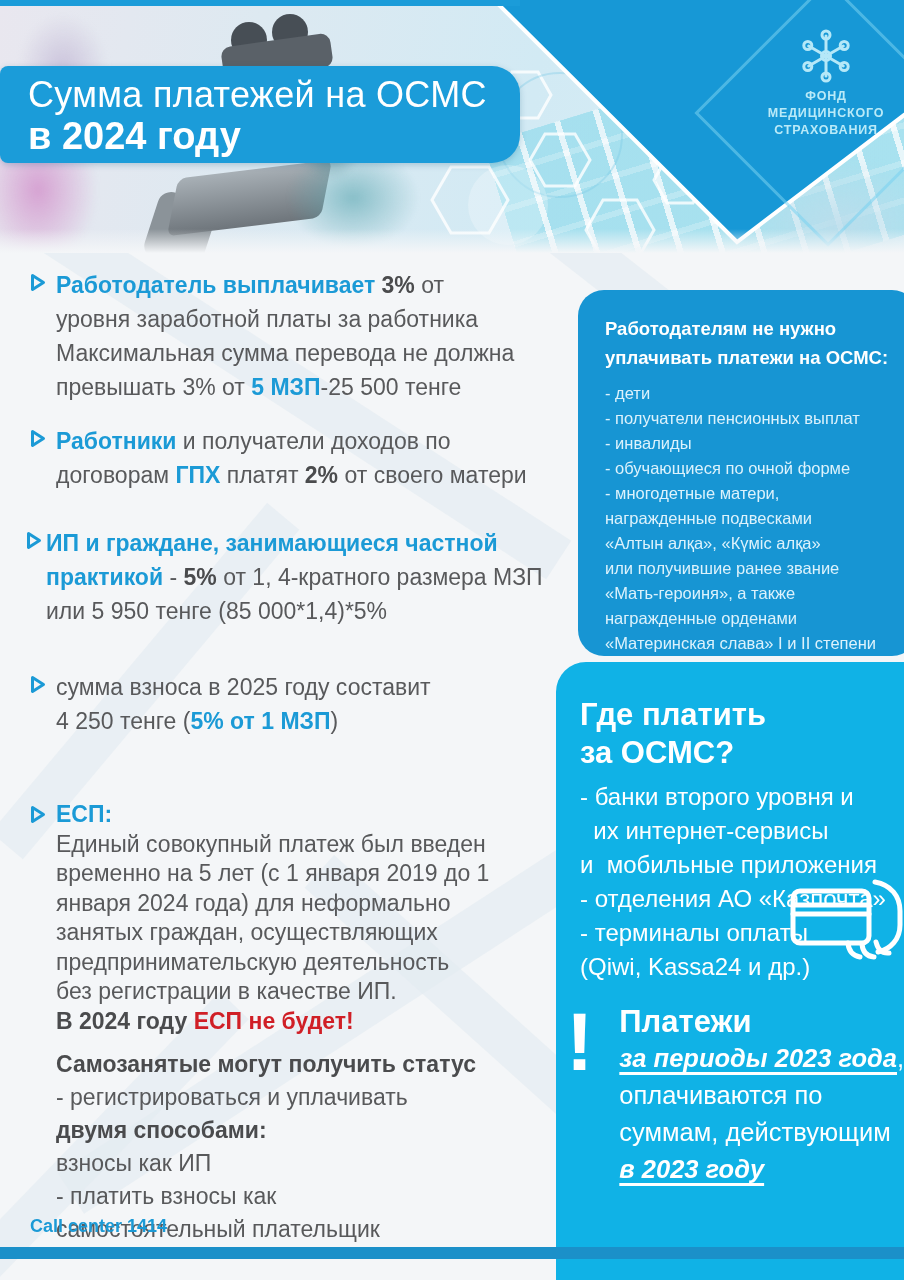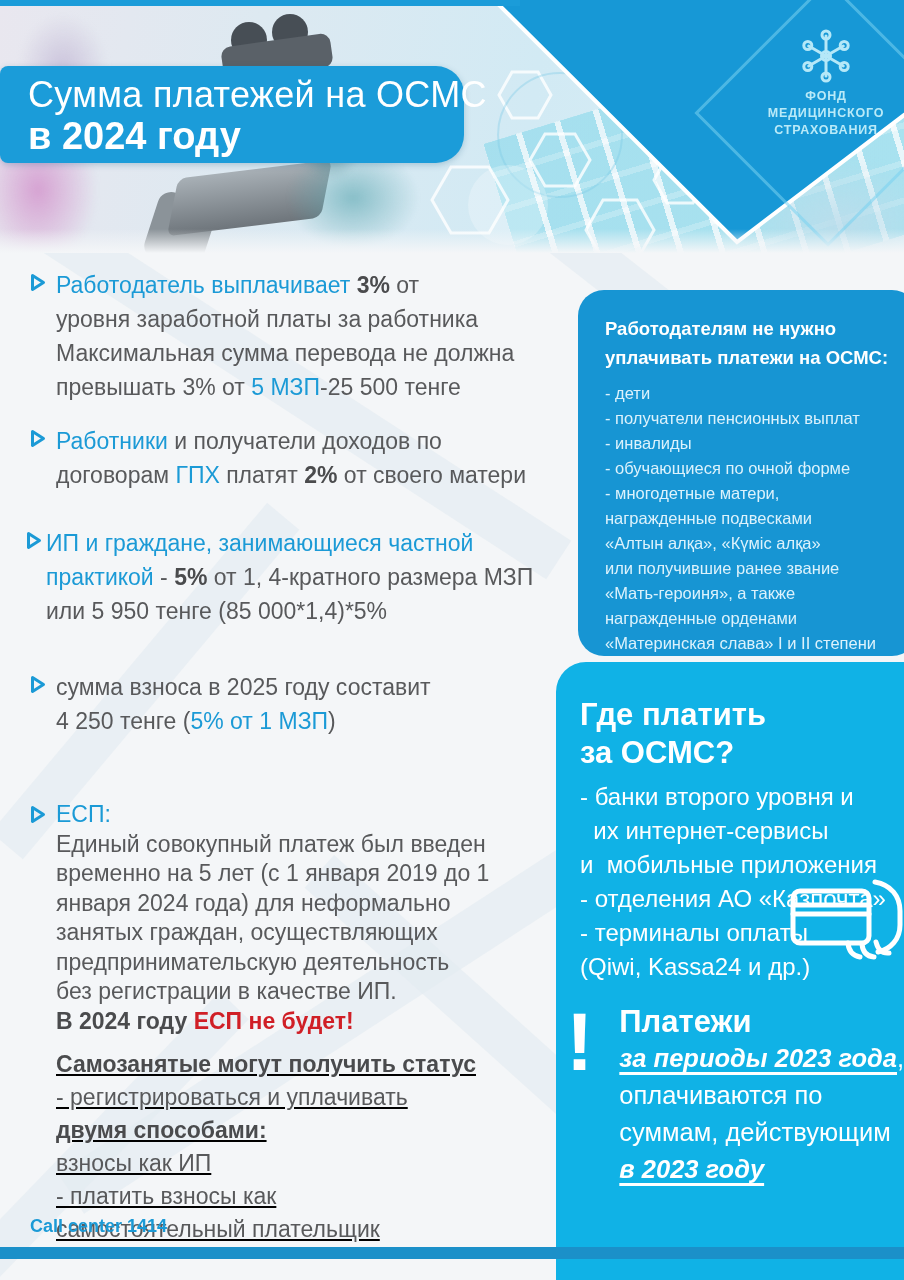--- a/index.html
+++ b/index.html
@@ -31,36 +31,36 @@
   .h-kb{position:absolute;left:505px;top:78px;width:420px;height:210px;transform:rotate(-17deg);opacity:.75;
         background:
         repeating-linear-gradient(90deg,rgba(126,214,233,.55) 0 34px,rgba(255,255,255,.75) 34px 40px),
         repeating-linear-gradient(0deg,rgba(126,214,233,.35) 0 30px,rgba(255,255,255,.7) 30px 36px);}
   .h-glove{position:absolute;left:740px;top:160px;width:200px;height:130px;border-radius:50%;
            background:radial-gradient(ellipse at center,rgba(188,221,235,.9),rgba(188,221,235,0) 72%);filter:blur(4px);}
   .h-fade{position:absolute;left:0;bottom:0;width:100%;height:24px;
           background:linear-gradient(rgba(244,246,248,0),#f4f6f8);}
   .hexes{position:absolute;left:0;top:0;}
   .ribbon-svg{position:absolute;left:0;top:0;}
-  .title-card{position:absolute;left:0;top:66px;width:464px;height:97px;background:#1b9cd9;
+  .title-card{position:absolute;left:0;top:66px;width:520px;height:97px;background:#1b9cd9;
               border-radius:8px 28px 28px 8px;z-index:5;padding:9px 0 0 28px;box-sizing:border-box;
               box-shadow:0 2px 6px rgba(20,90,130,.25);}
   .title1{color:#fff;font-size:36px;line-height:40px;letter-spacing:.3px;white-space:nowrap;}
   .title2{color:#fff;font-size:38px;line-height:42px;font-weight:700;white-space:nowrap;}
   .logo{position:absolute;left:742px;top:28px;width:168px;text-align:center;color:#b9eaf8;z-index:4;}
   .logo-txt{font-size:12.5px;font-weight:700;letter-spacing:.8px;line-height:17px;}
   
   .bullet{position:absolute;left:30px;display:flex;gap:10px;z-index:3;}
   .tri{flex:0 0 16px;padding-top:5px;}
   .line{white-space:nowrap;color:#58595b;font-size:23px;line-height:34px;}
   .esp .line{font-size:23px;line-height:29.5px;}
-  .bl{color:#1b9ad6;font-weight:400;margin-top:44px;}
+  .bl{color:#1b9ad6;font-weight:700;margin-top:44px;}
   .bd{color:#4a4b4d;font-weight:700;}
   .rd{color:#d01f26;font-weight:700;}
-  .selfemp{position:absolute;left:56px;top:1048px;z-index:3;text-decoration:underline;}
+  .selfemp{position:absolute;left:56px;top:1048px;z-index:3;}
   .selfemp .line{line-height:33px;}
   .callcenter{position:absolute;left:30px;top:1216px;width:512px;
               color:#1b9ad6;font-size:18px;font-weight:700;z-index:3;white-space:nowrap;}
   
   .card1{position:absolute;left:578px;top:290px;width:340px;height:366px;background:#1795d3;
          border-radius:26px;z-index:2;padding:24px 6px 0 27px;box-sizing:border-box;}
   .card1 .ch{color:#fff;font-size:18.5px;font-weight:700;line-height:29px;white-space:nowrap;}
   .card1 .ci{color:#dcf2fc;font-size:16.5px;line-height:25px;white-space:nowrap;margin-top:0;}
   .card1 .items{margin-top:9px;}
   .card2{position:absolute;left:556px;top:662px;width:352px;height:618px;background:#10b2e6;

